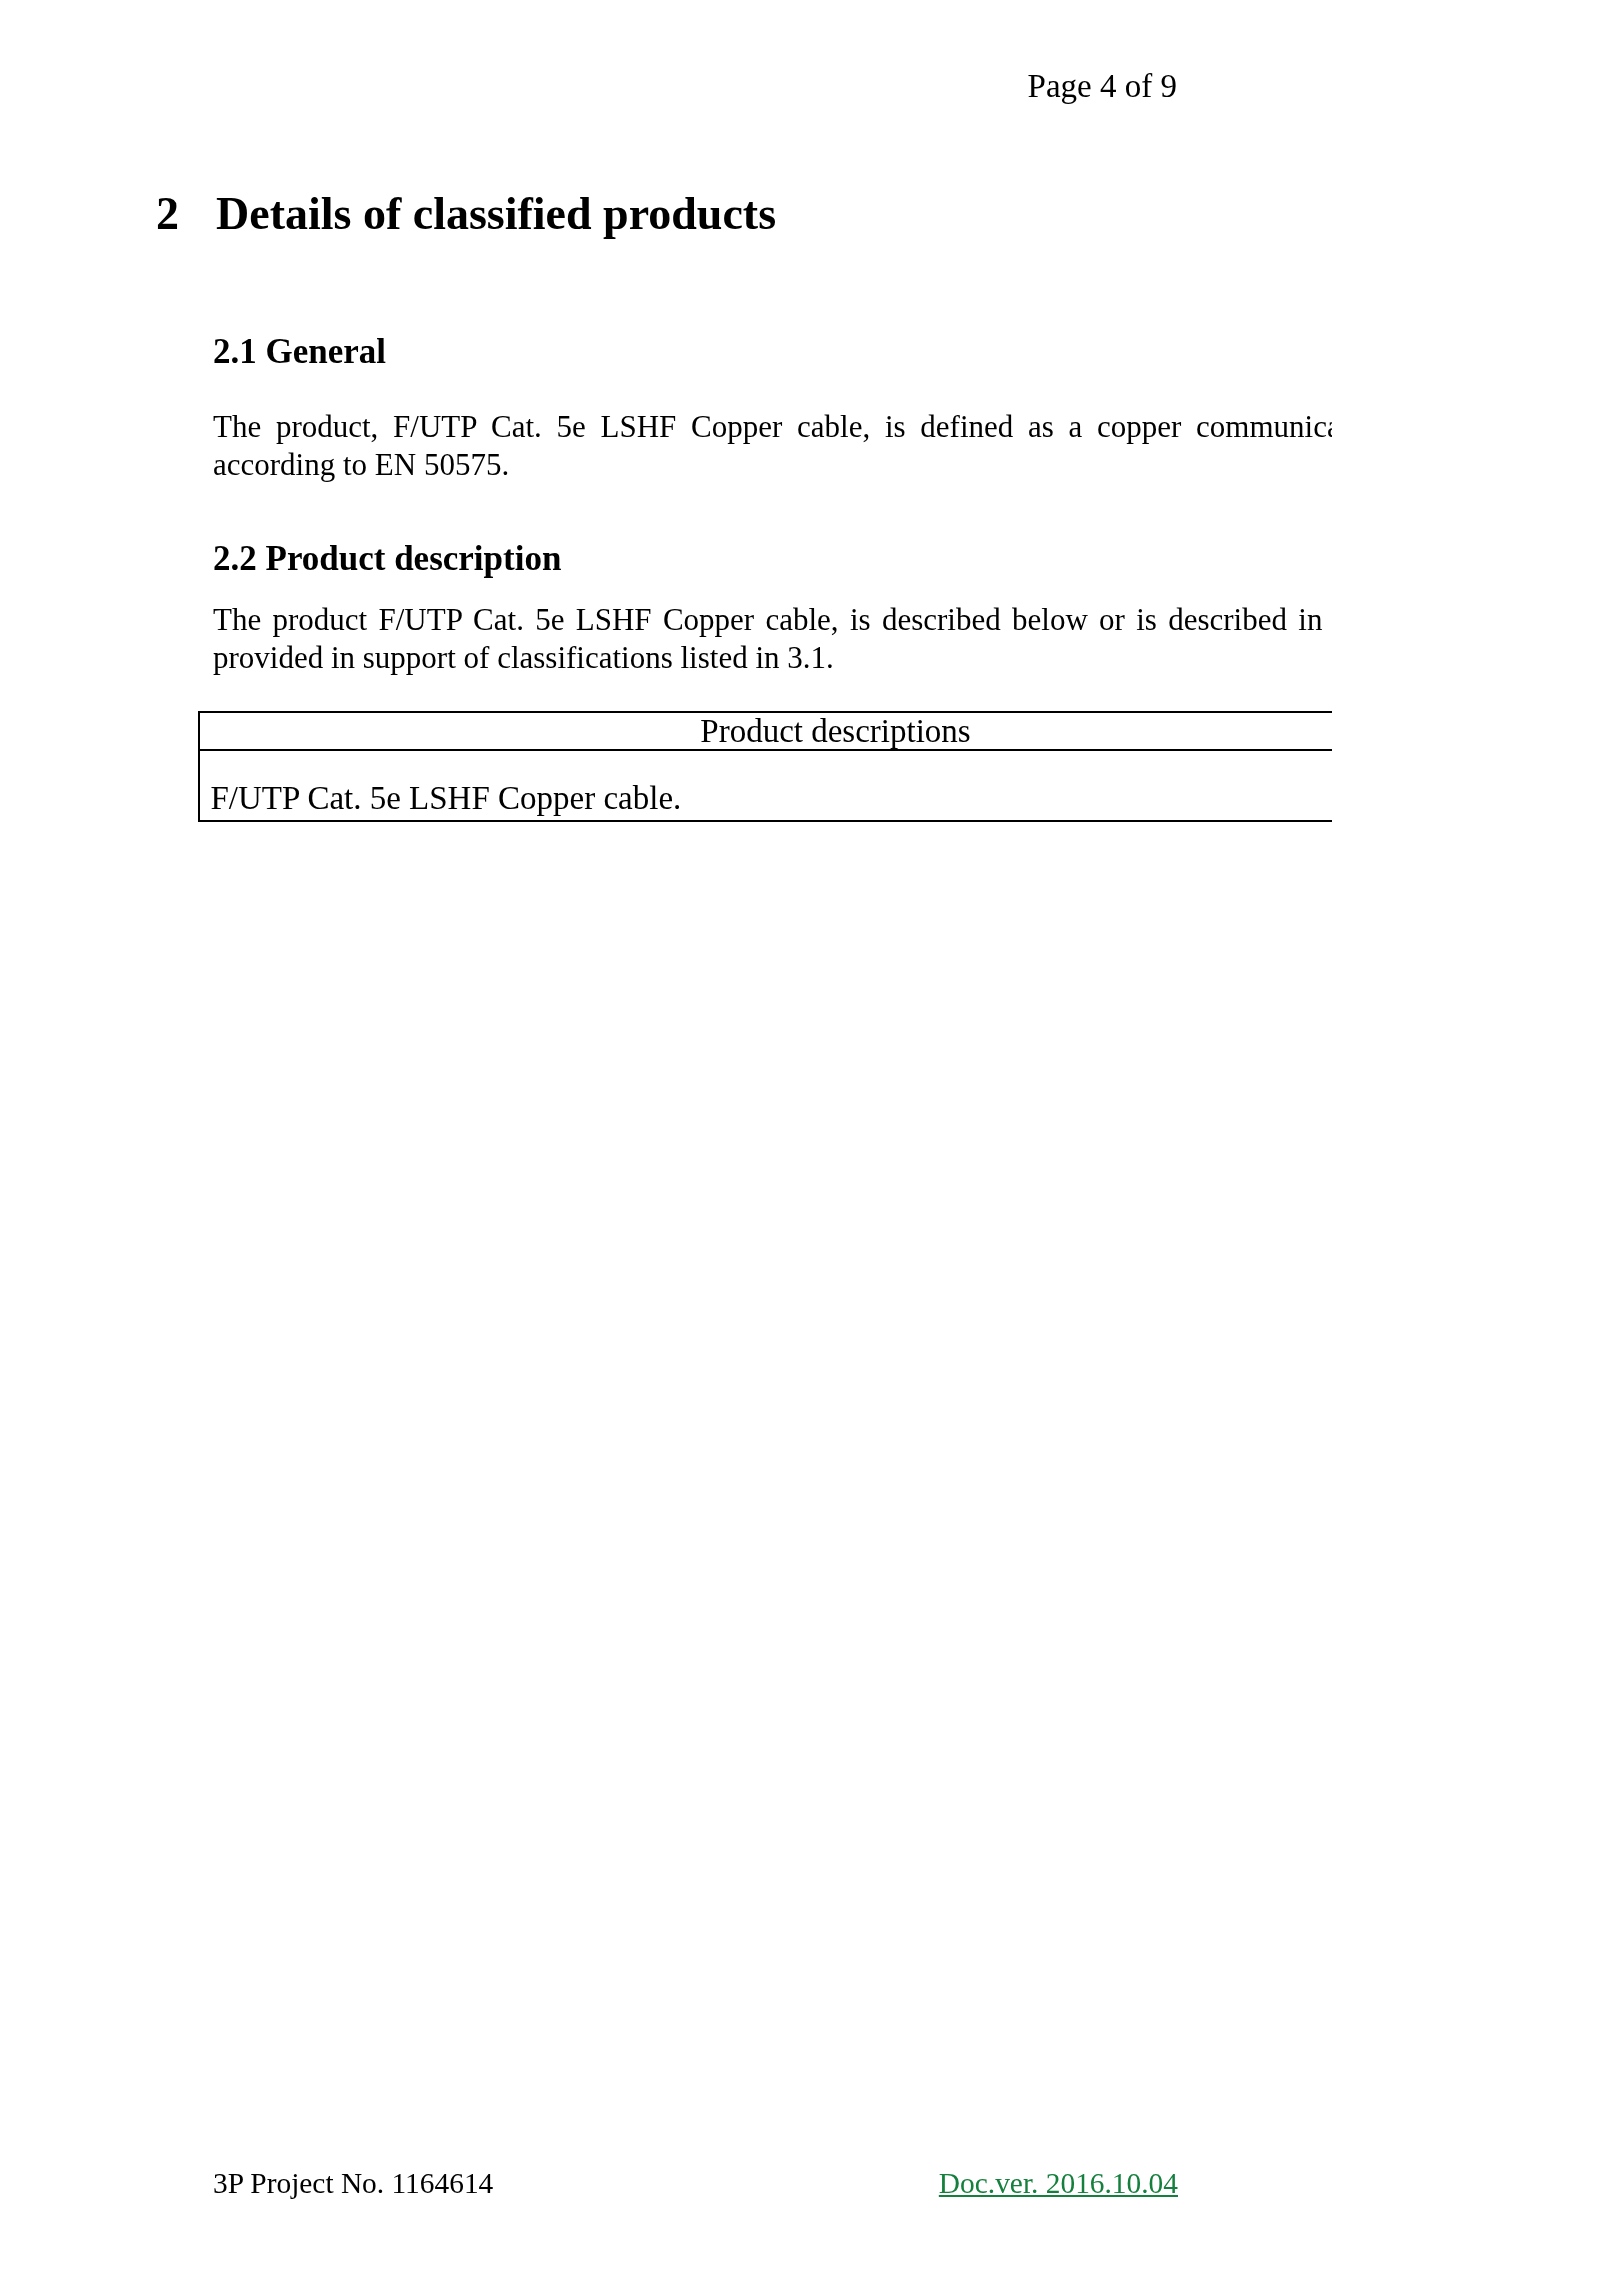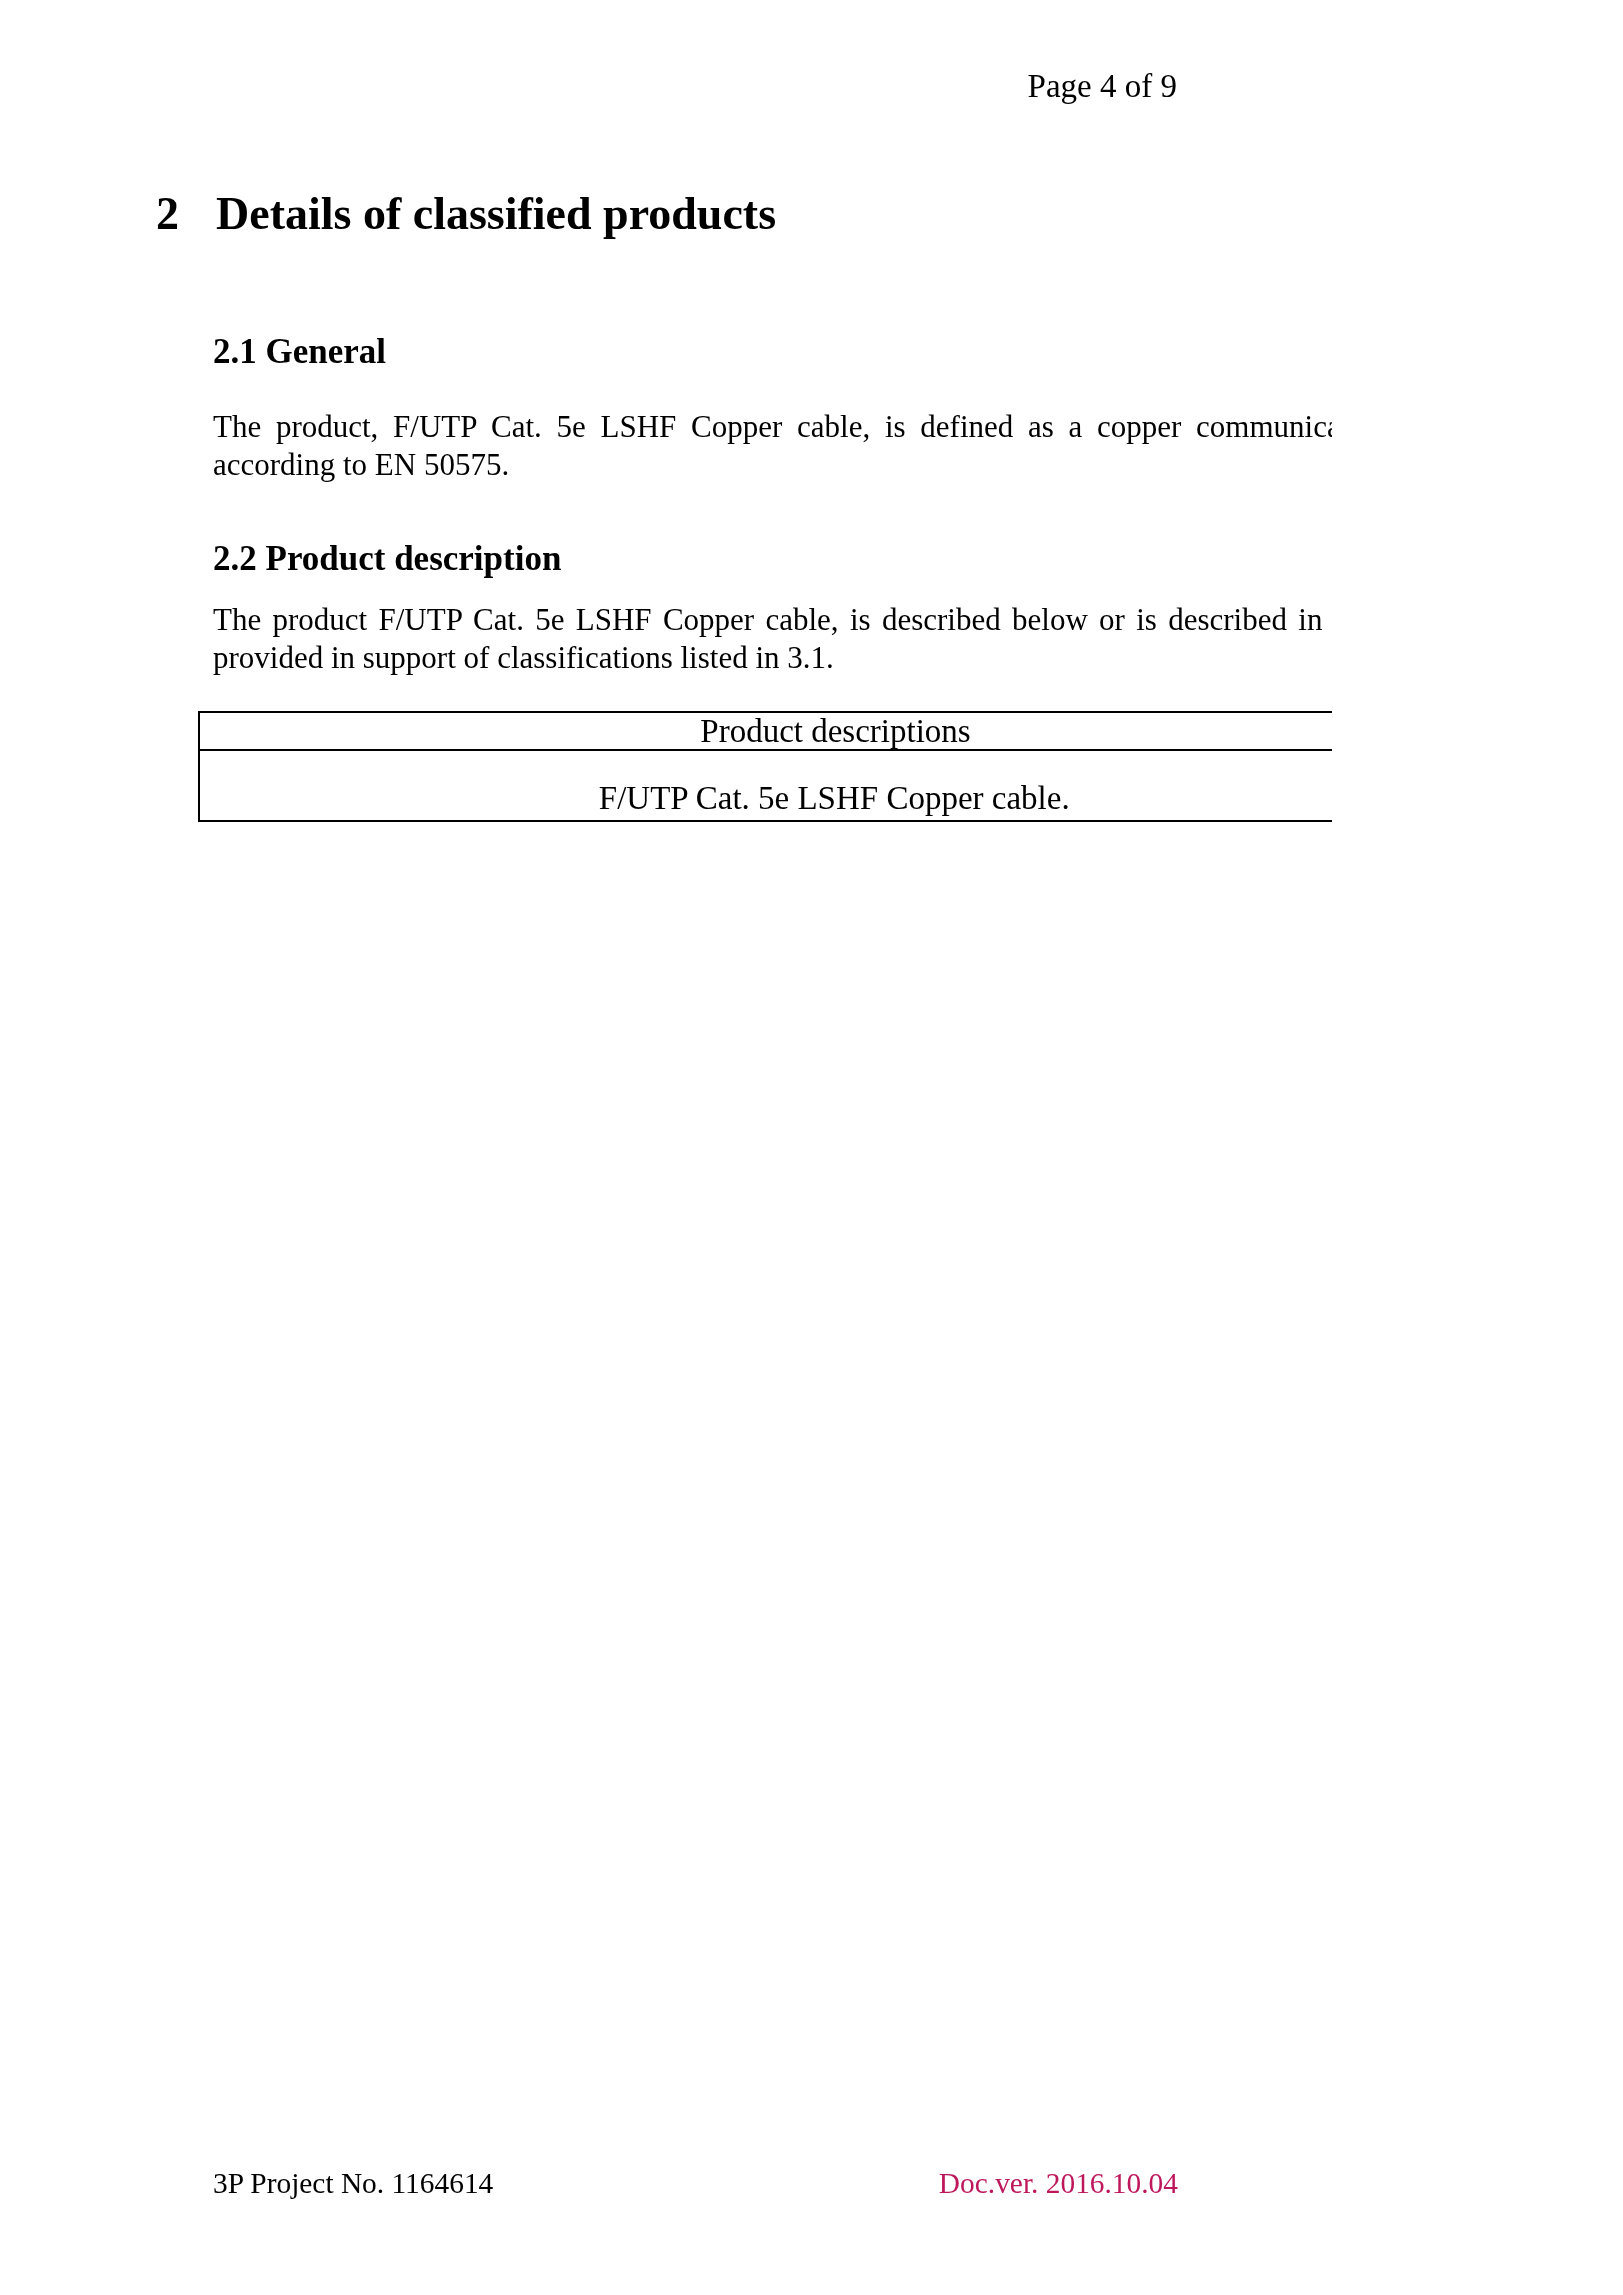--- a/index.html
+++ b/index.html
@@ -66,21 +66,21 @@
     font-weight: 400;
     text-align: center;
     vertical-align: middle;
     height: 37px;
     padding: 0;
     line-height: 36px;
   }
   .product-table td {
     border: 2.6px solid #000000;
     font-size: 33px;
-    text-align: center;
+    text-align: left;
     vertical-align: top;
     padding: 31px 13px 5.2px 10.5px;
     line-height: 33px;
     margin-top: 28px;
   }
   .footer {
     position: absolute;
     top: 2167px;
     left: 213px;
     right: 154px;
@@ -118,17 +118,17 @@
     </thead>
     <tbody>
       <tr>
         <td>F/UTP Cat. 5e LSHF Copper cable.</td>
       </tr>
     </tbody>
   </table>
 
   <div class="footer">
     <span>3P Project No. 1164614</span>
-    <span style="color: #be185d;">Doc.ver. 2016.10.04</span>
+    <span style="color: #15803d; text-decoration: underline;">Doc.ver. 2016.10.04</span>
   </div>
 
 </div>
 
 
 </body></html>

